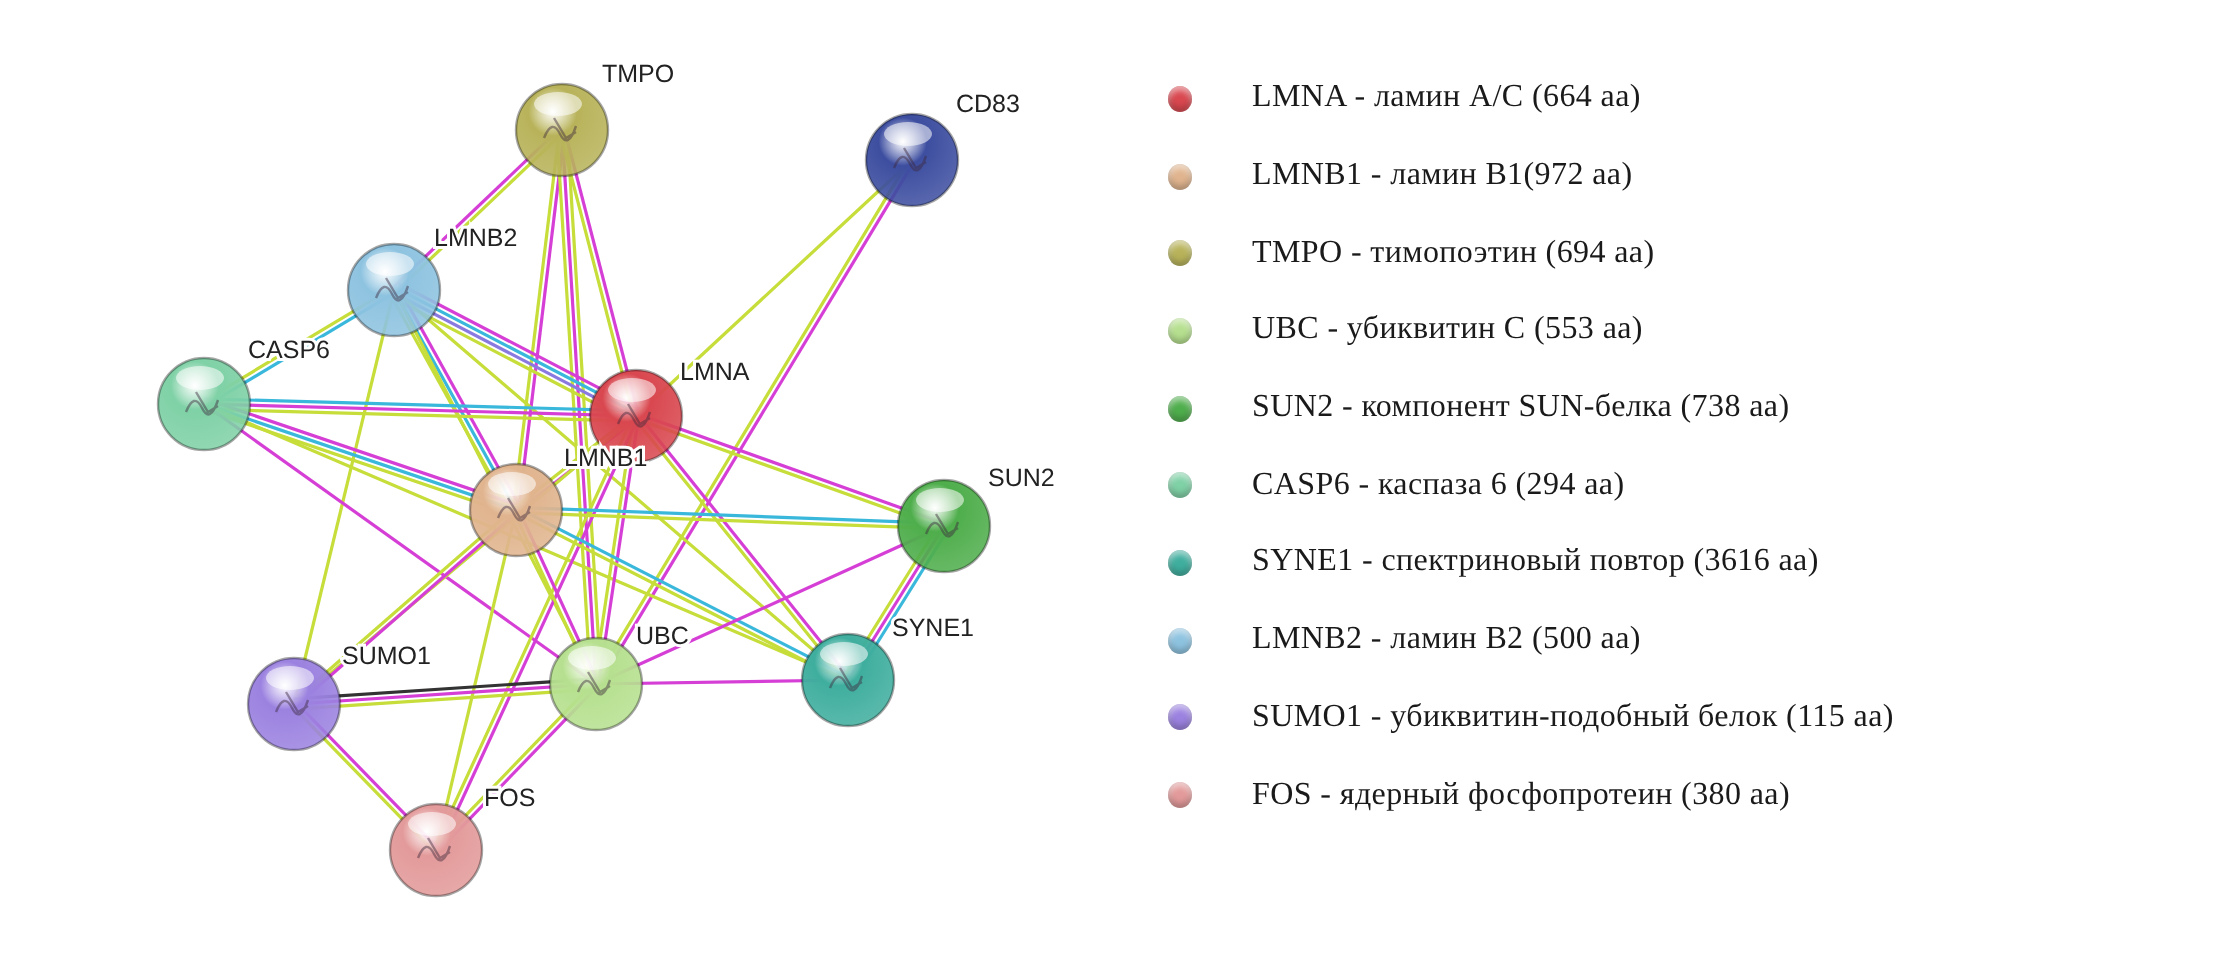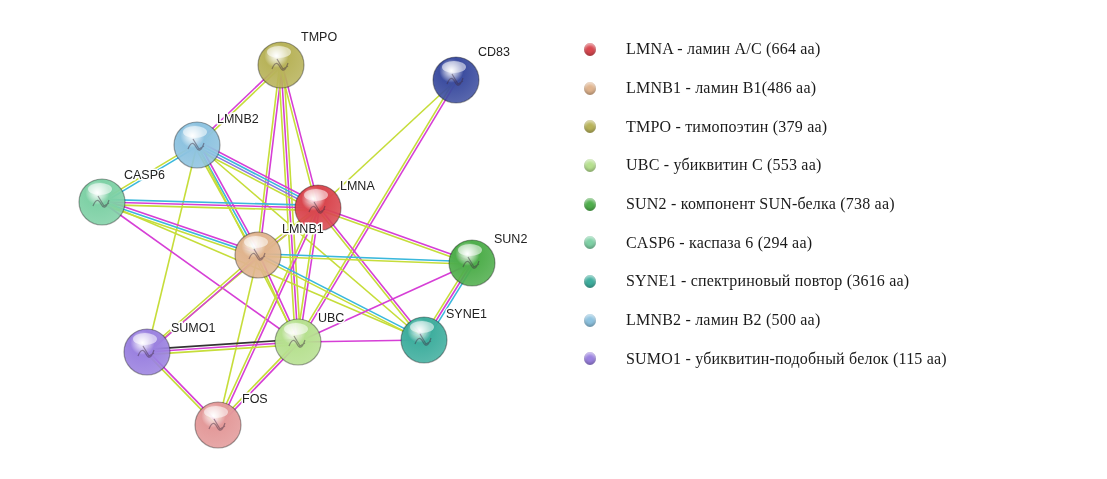--- a/index.html
+++ b/index.html
@@ -208,25 +208,25 @@
     </g>
 </svg>
 
 <div id="legend">
     <div class="legend-item">
       <span class="legend-dot" style="background: rgb(217, 71, 79);"></span>
       <span class="legend-text">LMNA - ламин A/C (664 аа)</span>
     </div>
     <div class="legend-item">
       <span class="legend-dot" style="background: rgb(224, 180, 142);"></span>
-      <span class="legend-text">LMNB1 - ламин B1(486 аа)</span>
+      <span class="legend-text">LMNB1 - ламин B1(972 аа)</span>
     </div>
     <div class="legend-item">
       <span class="legend-dot" style="background: rgb(184, 179, 90);"></span>
-      <span class="legend-text">TMPO - тимопоэтин (379 аа)</span>
+      <span class="legend-text">TMPO - тимопоэтин (694 аа)</span>
     </div>
     <div class="legend-item">
       <span class="legend-dot" style="background: rgb(182, 224, 143);"></span>
       <span class="legend-text">UBC - убиквитин С (553 аа)</span>
     </div>
     <div class="legend-item">
       <span class="legend-dot" style="background: rgb(79, 174, 76);"></span>
       <span class="legend-text">SUN2 - компонент SUN-белка (738 аа)</span>
     </div>
     <div class="legend-item">
@@ -237,14 +237,18 @@
       <span class="legend-dot" style="background: rgb(63, 174, 158);"></span>
       <span class="legend-text">SYNE1 - спектриновый повтор (3616 аа)</span>
     </div>
     <div class="legend-item">
       <span class="legend-dot" style="background: rgb(142, 195, 224);"></span>
       <span class="legend-text">LMNB2 - ламин B2 (500 аа)</span>
     </div>
     <div class="legend-item">
       <span class="legend-dot" style="background: rgb(155, 130, 224);"></span>
       <span class="legend-text">SUMO1 - убиквитин-подобный белок (115 аа)</span>
+    </div>
+    <div class="legend-item">
+      <span class="legend-dot" style="background: rgb(227, 154, 154);"></span>
+      <span class="legend-text">FOS - ядерный фосфопротеин (380 аа)</span>
     </div>
   </div>
 
 </body></html>

